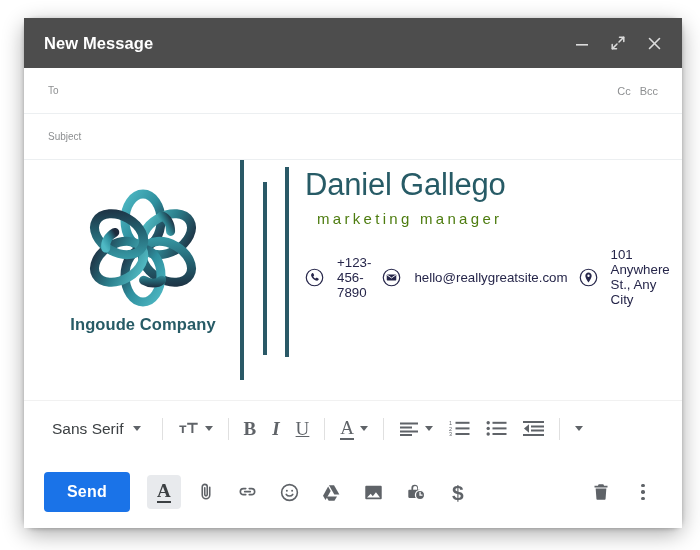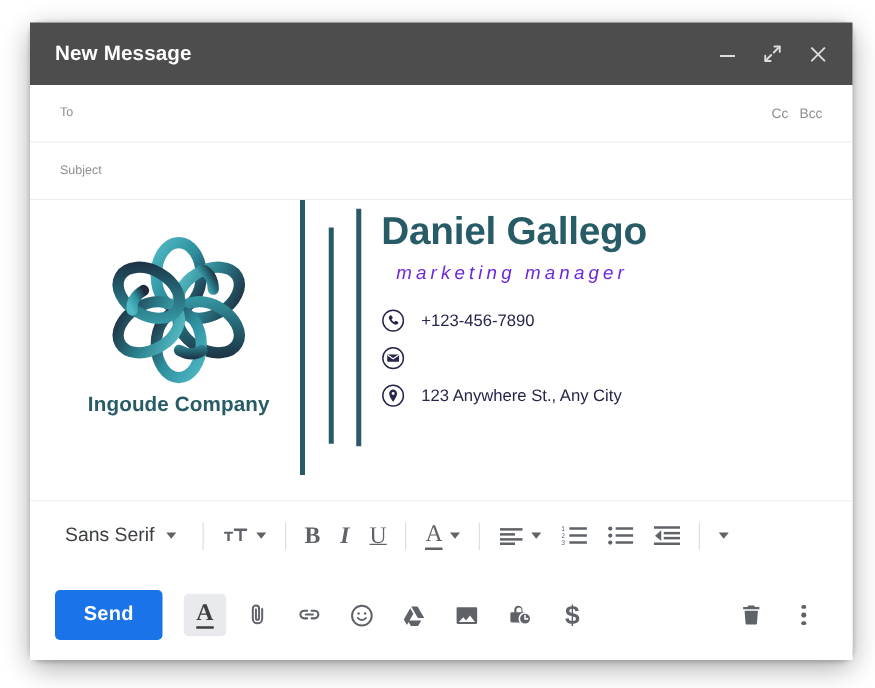--- a/index.html
+++ b/index.html
@@ -118,37 +118,36 @@
 
   
   #sig-text {
     position: absolute;
     left: 281px;
     top: 8px;
     right: 14px;
   }
   #sig-name {
     font-size: 31px;
-    font-weight: bold;
+    font-weight: normal;
     color: #275b66;
     line-height: 1.08;
     letter-spacing: -0.2px;
   }
   #sig-role {
     margin-top: 9px;
     font-size: 15px;
-    color: #6d28d9;
+    color: #4d7c0f;
     letter-spacing: 3.3px;
     padding-left: 12px;
-    font-style: italic;
   }
   #contact-list {
     margin-top: 20px;
     display: flex;
-    flex-direction: column;
+    flex-direction: row;
     gap: 11px;
   }
   .contact-row {
     display: flex;
     align-items: center;
     gap: 13px;
   }
   .contact-icon { width: 19px; height: 19px; flex: 0 0 auto; }
   .contact-icon svg { display: block; }
   .contact-text {
@@ -369,31 +368,32 @@
           </div>
 
           <div class="contact-row">
             <span class="contact-icon">
               <svg viewBox="0 0 24 24" width="19" height="19">
                 <circle cx="12" cy="12" r="10.4" fill="none" stroke="#26264a" stroke-width="1.5"></circle>
                 <rect x="6" y="8.3" width="12" height="7.4" rx="0.8" fill="#26264a"></rect>
                 <path d="M6.4 8.8 12 12.6l5.6-3.8" fill="none" stroke="#ffffff" stroke-width="1.2"></path>
               </svg>
             </span>
+            <span class="contact-text">hello@reallygreatsite.com</span>
           </div>
 
           <div class="contact-row">
             <span class="contact-icon">
               <svg viewBox="0 0 24 24" width="19" height="19">
                 <circle cx="12" cy="12" r="10.4" fill="none" stroke="#26264a" stroke-width="1.5"></circle>
                 <path d="M12 5.8c-2.2 0-4 1.8-4 4 0 3 4 8.4 4 8.4s4-5.4 4-8.4c0-2.2-1.8-4-4-4z" fill="#26264a"></path>
                 <circle cx="12" cy="9.8" r="1.5" fill="#ffffff"></circle>
               </svg>
             </span>
-            <span class="contact-text">123 Anywhere St., Any City</span>
+            <span class="contact-text">101 Anywhere St., Any City</span>
           </div>
 
 
         </div>
       </div>
 
     </div>
   </div>
 
   <div id="format-bar">

